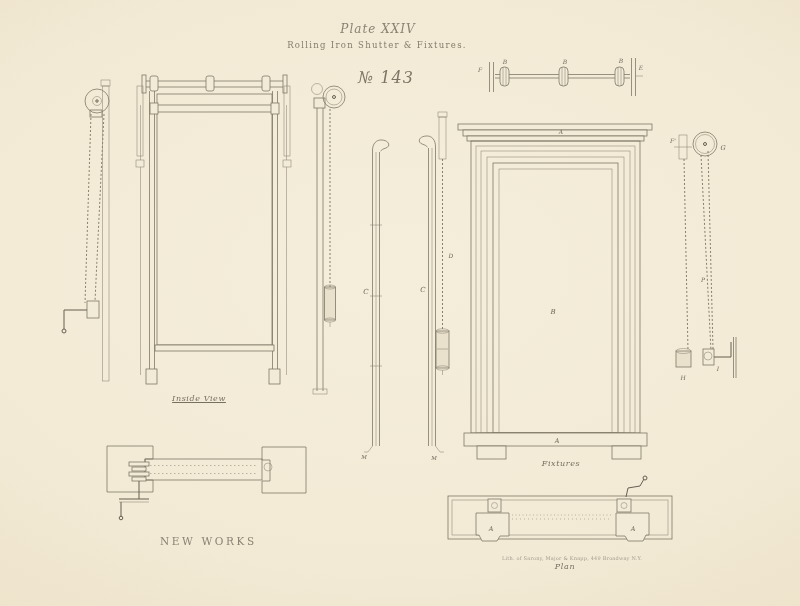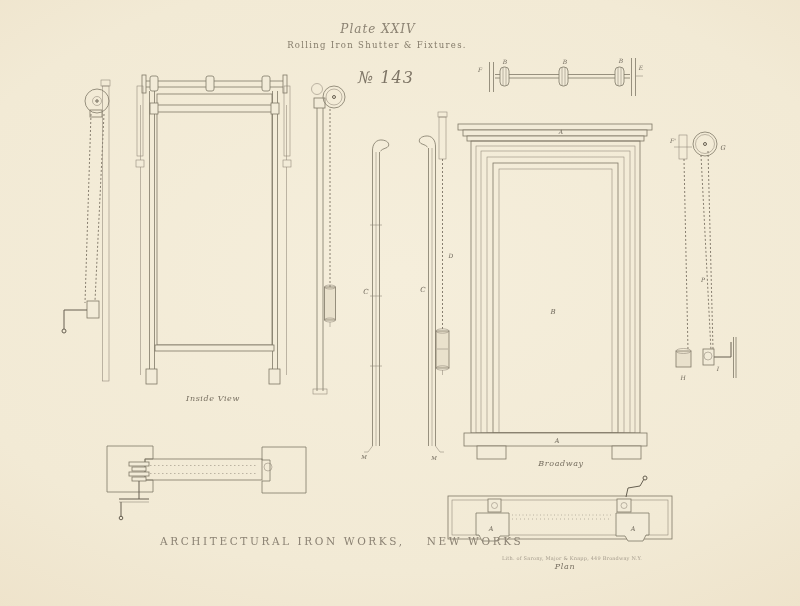--- a/index.html
+++ b/index.html
@@ -228,23 +228,22 @@
       <line class="thin" x1="512" y1="519" x2="612" y2="519" stroke-dasharray="1 3"></line>
       <text x="491" y="531" font-size="6.5" text-anchor="middle">A</text>
       <text x="633" y="531" font-size="6.5" text-anchor="middle">A</text>
     </g>
   </svg>
 
   <div class="abs cx header-plate" style="left:378px;top:22px;">Plate XXIV</div>
   <div class="abs cx header-title" style="left:377px;top:40px;">Rolling Iron Shutter &amp; Fixtures.</div>
   <div class="abs cx header-no" style="left:386px;top:68px;">№ 143</div>
 
-  <div class="abs cx caption" style="left:213px;top:394px;">Inside View</div>
-  <div class="abs cx caption" style="left:561px;top:459px;">Broadway</div>
+  <div class="abs cx caption" style="left:199px;top:394px;text-decoration:underline;">Inside View</div>
+  <div class="abs cx caption" style="left:561px;top:459px;">Fixtures</div>
   <div class="abs cx caption" style="left:565px;top:522px;margin-top:40px;">Plan</div>
 
   <div class="abs footer" style="left:160px;top:535px;">
-    <span>ARCHITECTURAL IRON WORKS,</span>
     <span>NEW WORKS</span>
   </div>
   <div class="abs imprint" style="left:502px;top:555px;">Lith. of Sarony, Major &amp; Knapp, 449 Broadway N.Y.</div>
 
 </div>
 
 </body></html>

